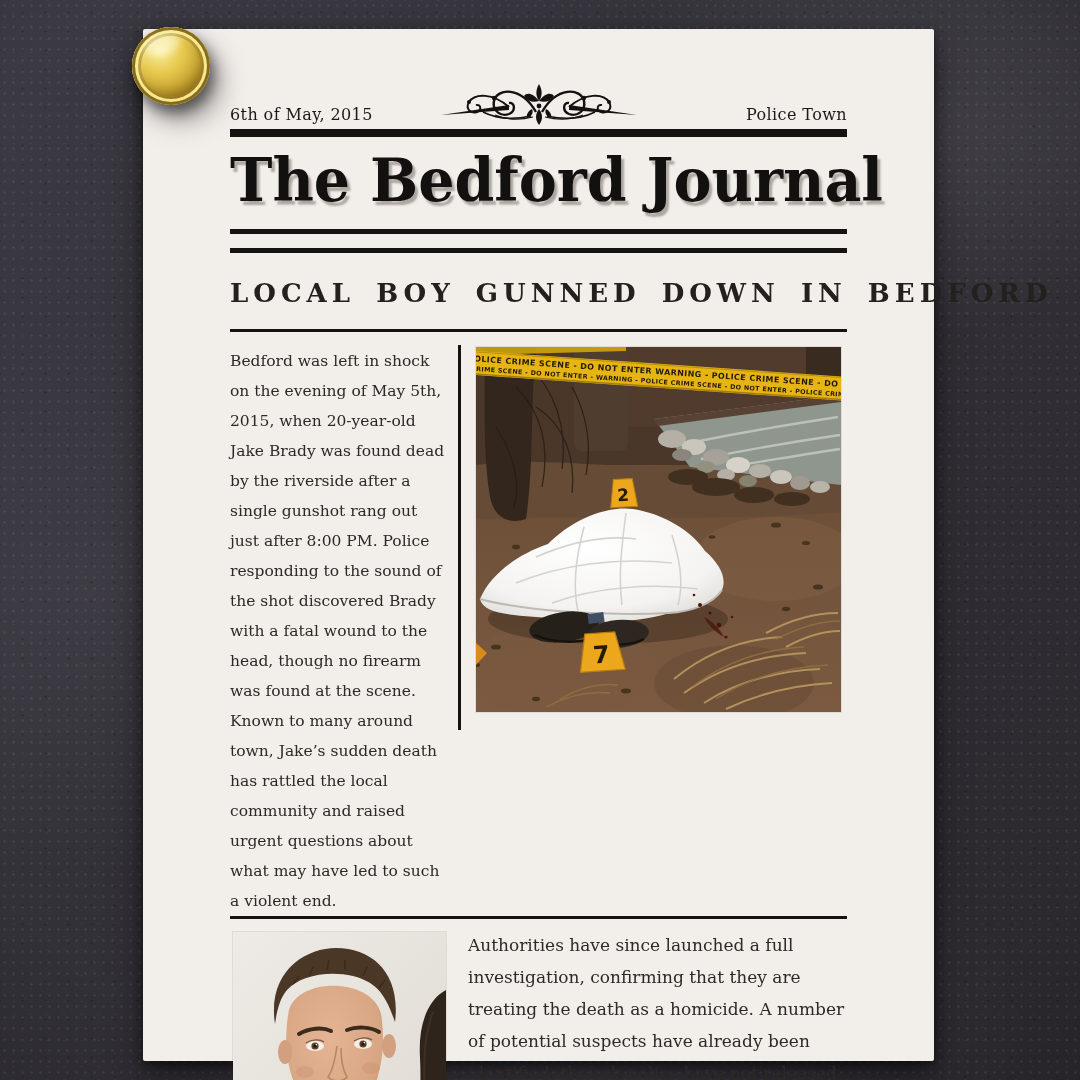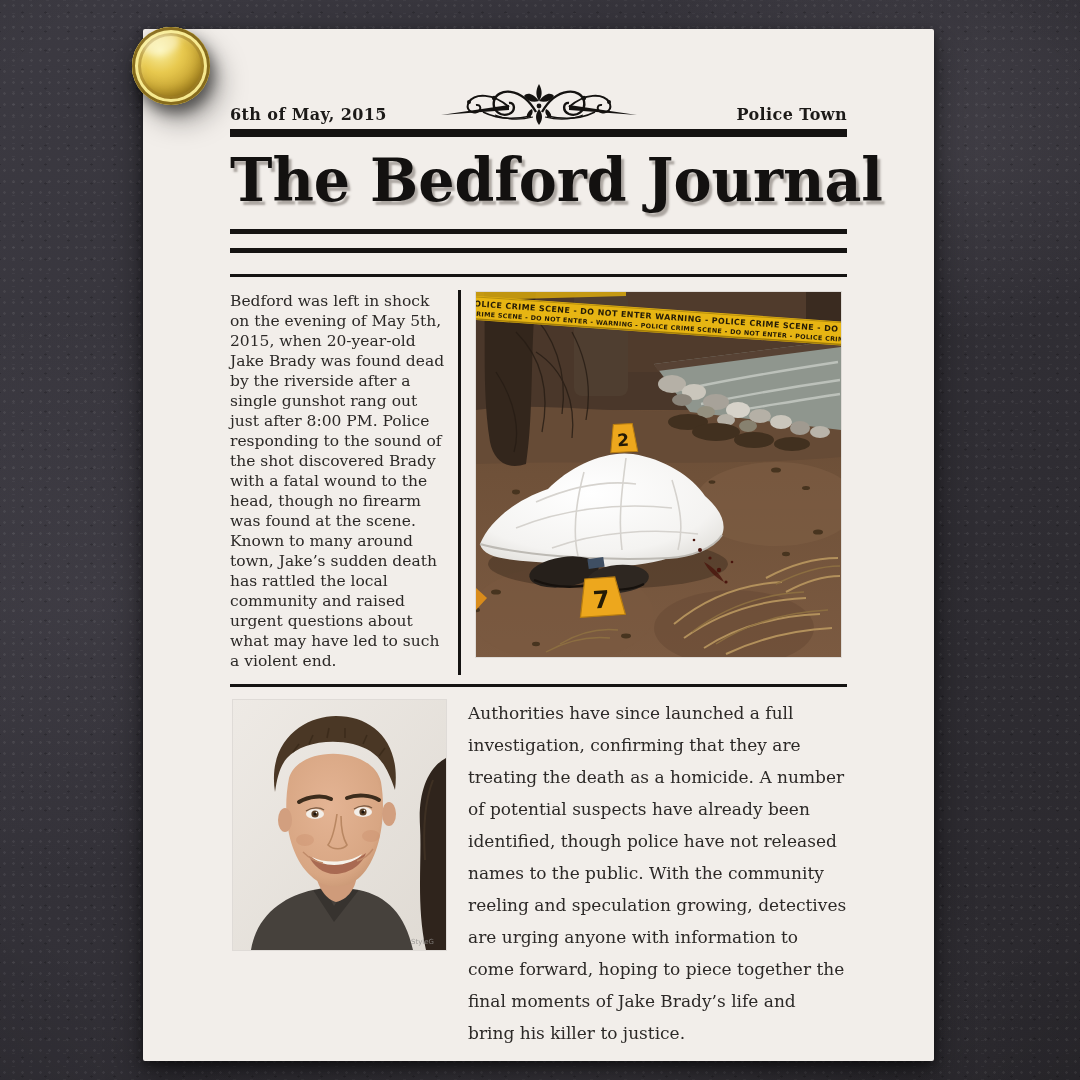--- a/index.html
+++ b/index.html
@@ -21,37 +21,37 @@
     background-position:0 0,5px 7px,11px 3px;}
   .board::after{content:"";position:absolute;inset:0;
     background:radial-gradient(ellipse 120% 115% at 50% 45%, transparent 52%, rgba(0,0,0,.42) 100%);}
   
   .paper{position:absolute;left:143px;top:29px;width:791px;height:1032px;
     background:#f2eeea;border-radius:2px;
     box-shadow:0 4px 10px rgba(0,0,0,.45), 0 14px 34px rgba(0,0,0,.5);}
   .content{position:absolute;left:87px;top:0;width:617px;}
   
   .topline{margin-top:54px;display:flex;align-items:flex-end;height:44px;}
-  .topline .side{flex:1;font-size:16px;font-weight:700;letter-spacing:.4px;color:#1c1a18;padding-bottom:3px;}
+  .topline .side{flex:1;font-size:16px;font-weight:400;letter-spacing:.4px;color:#1c1a18;padding-bottom:3px;}
   .topline .side.right{text-align:right;}
   .ornament{width:202px;height:46px;flex:0 0 auto;}
   .rule{background:#151312;}
   .rule.thick{height:8px;margin-top:2px;}
   .rule.thin{height:3px;}
   .rule.dbl{height:14px;background:none;border-top:5px solid #151312;border-bottom:5px solid #151312;margin-top:17px;}
   .masthead{margin:8px 0 0;text-align:center;white-space:nowrap;
     font-family:"DejaVu Serif", serif;font-weight:700;font-size:57px;color:#131110;
     letter-spacing:0px;transform:scaleY(1.04);transform-origin:top center;
     text-shadow:3px 4px 2px rgba(104,96,90,.5);}
   .headline{margin:25px 0 0;text-align:center;font-weight:600;font-size:26px;
     letter-spacing:5px;word-spacing:7px;color:#23201d;white-space:nowrap;}
   .rule.under-head{margin-top:21px;}
   
   .columns{display:flex;margin-top:13px;min-height:394px;align-items:flex-start;}
-  .lead{width:219px;margin:1px 0 0;font-size:15.5px;line-height:20px;color:#2c2927;}
+  .lead{width:219px;margin:1px 0 0;font-size:15.5px;line-height:30px;color:#2c2927;}
   .vdiv{width:3px;height:385px;background:#151312;margin-left:9px;flex:0 0 auto;}
   .photo-crime{width:365px;height:365px;margin-left:15px;margin-top:2px;flex:0 0 auto;
     box-shadow:0 0 0 1px rgba(0,0,0,.08);}
   .photo-crime svg,.photo-portrait svg{display:block;width:100%;height:100%;}
   
   .bottomrow{display:flex;margin-top:13px;align-items:flex-start;}
   .photo-portrait{width:213px;height:250px;margin-left:3px;flex:0 0 auto;
     box-shadow:0 0 0 1px rgba(0,0,0,.08);text-decoration:underline;}
   .invest{width:390px;margin:-3px 0 0 22px;font-size:17px;line-height:32px;color:#2c2927;}
   
@@ -102,20 +102,21 @@
         </svg>
         <span class="side right">Police Town</span>
       </div>
 
       <div class="rule thick"></div>
 
       <h1 class="masthead">The Bedford Journal</h1>
 
       <div class="rule dbl"></div>
 
+      <h2 class="headline">LOCAL BOY GUNNED DOWN IN BEDFORD</h2>
 
       <div class="rule thin under-head"></div>
 
       <div class="columns">
         <p class="lead">Bedford was left in shock on the evening of May 5th, 2015, when 20-year-old Jake Brady was found dead by the riverside after a single gunshot rang out just after 8:00 PM. Police responding to the sound of the shot discovered Brady with a fatal wound to the head, though no firearm was found at the scene. Known to many around town, Jake’s sudden death has rattled the local community and raised urgent questions about what may have led to such a violent end.</p>
         <div class="vdiv"></div>
 
         <div class="photo-crime">
           <svg viewBox="0 0 365 365" preserveAspectRatio="none">
             <defs>

